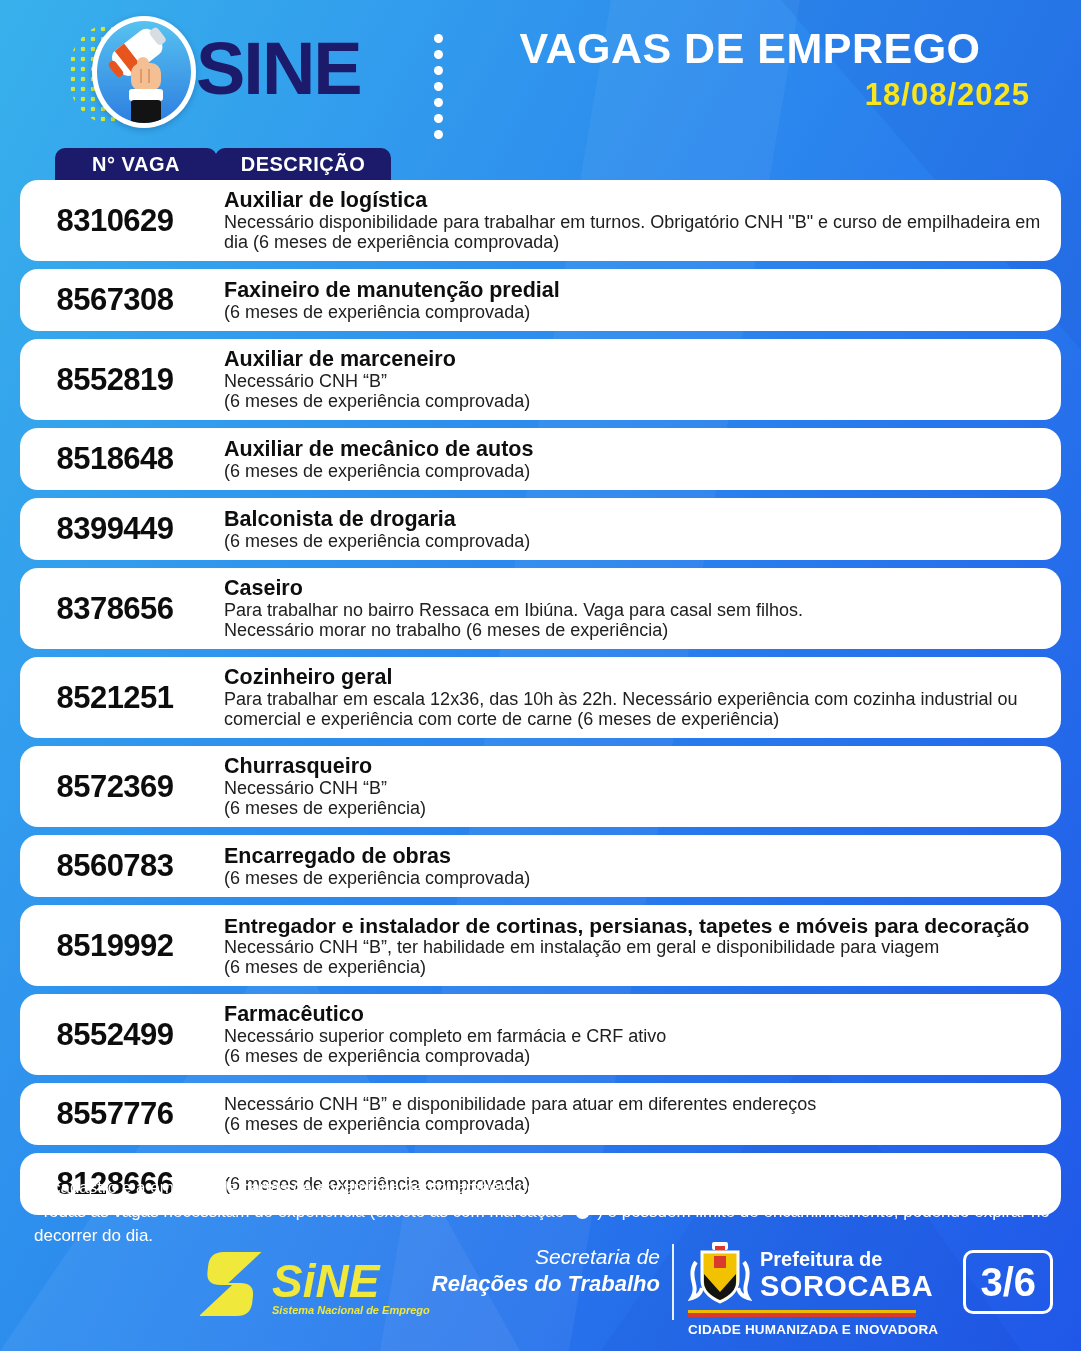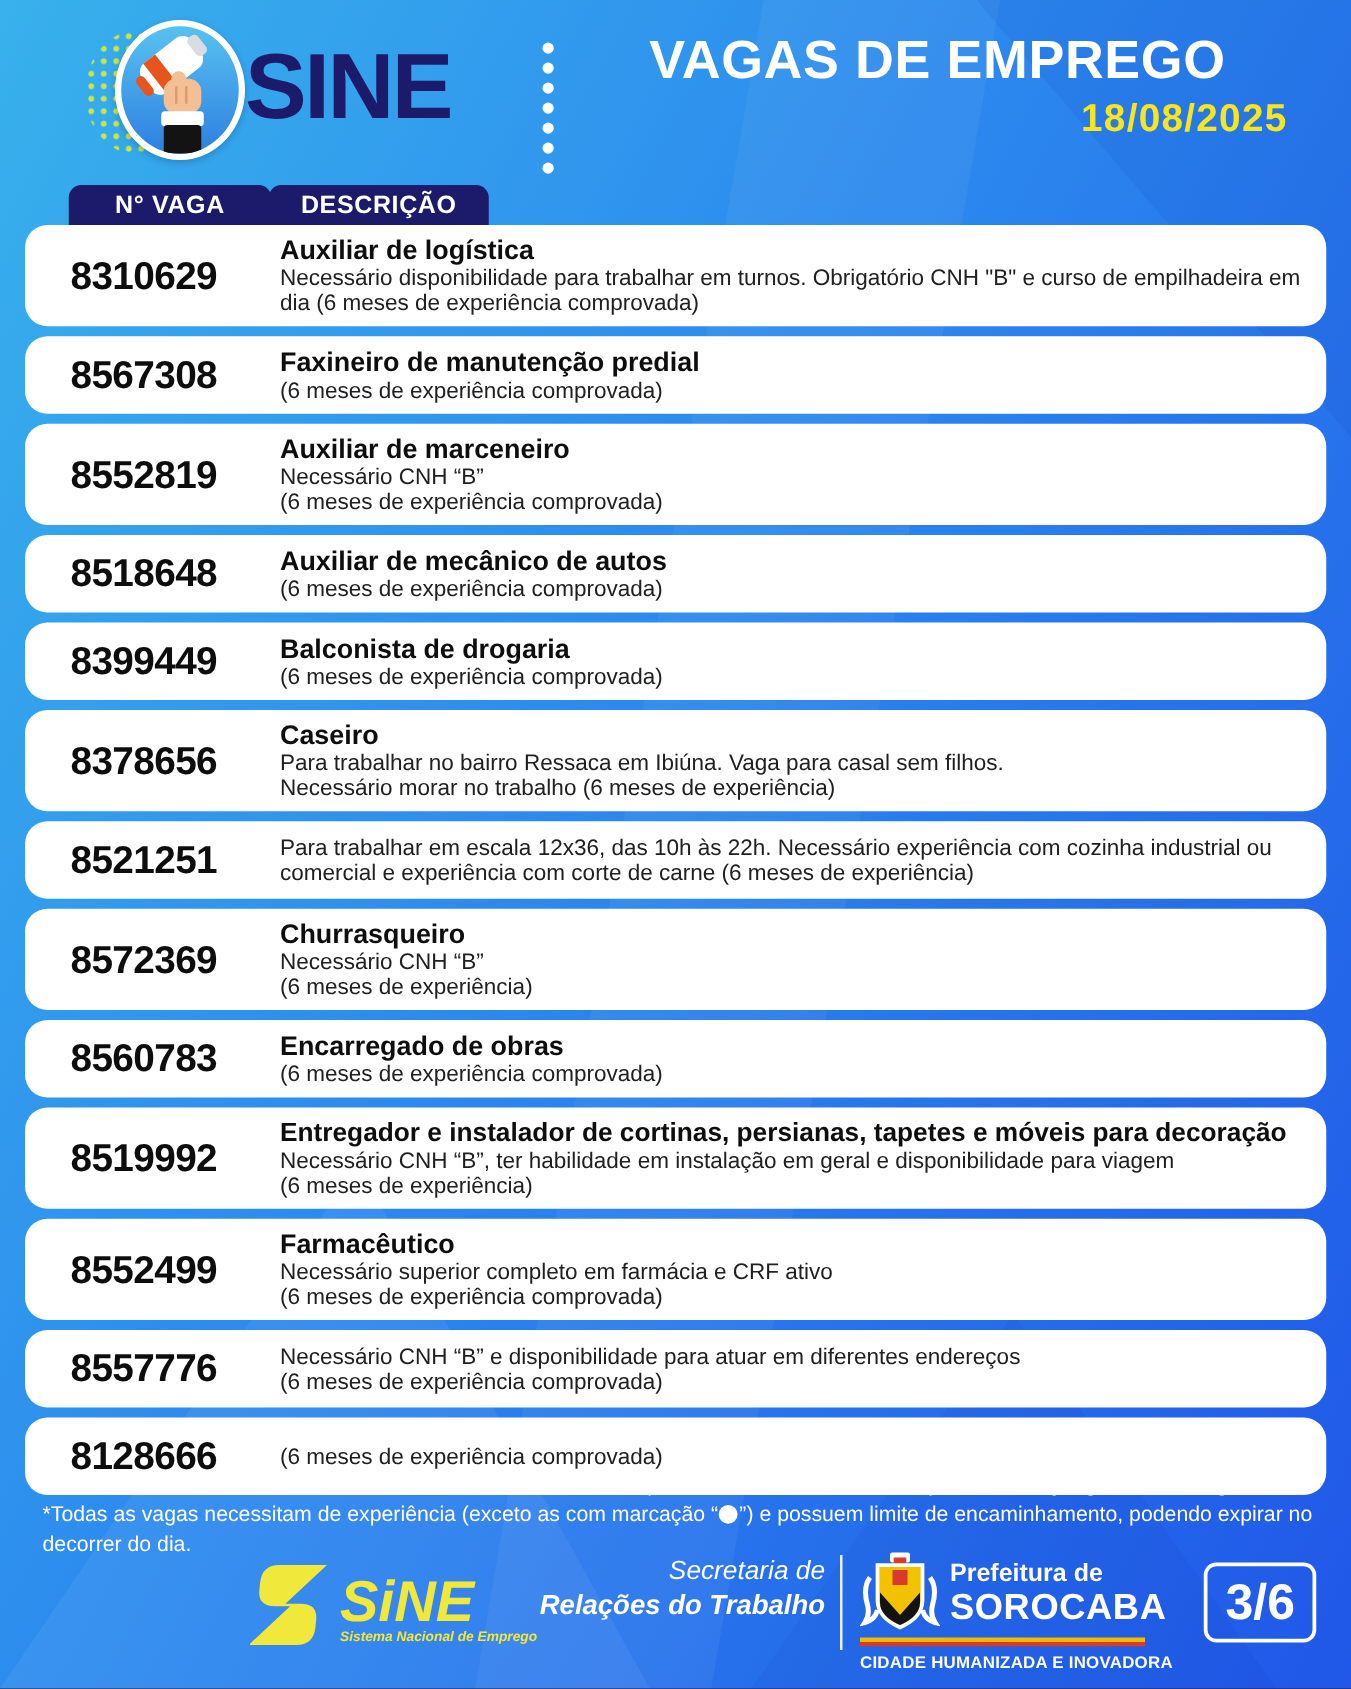--- a/index.html
+++ b/index.html
@@ -212,20 +212,21 @@
         <div class="job-desc">
             <div>Para trabalhar no bairro Ressaca em Ibiúna. Vaga para casal sem filhos.</div>
             <div>Necessário morar no trabalho (6 meses de experiência)</div>
           </div>
       </div>
     </div>
 
     <div class="job-row">
       <div class="job-number">8521251</div>
       <div class="job-content">
+        <div class="job-title">Cozinheiro geral</div>
         <div class="job-desc">
             <div>Para trabalhar em escala 12x36, das 10h às 22h. Necessário experiência com cozinha industrial ou comercial e experiência com corte de carne (6 meses de experiência)</div>
           </div>
       </div>
     </div>
 
     <div class="job-row">
       <div class="job-number">8572369</div>
       <div class="job-content">
         <div class="job-title">Churrasqueiro</div>

